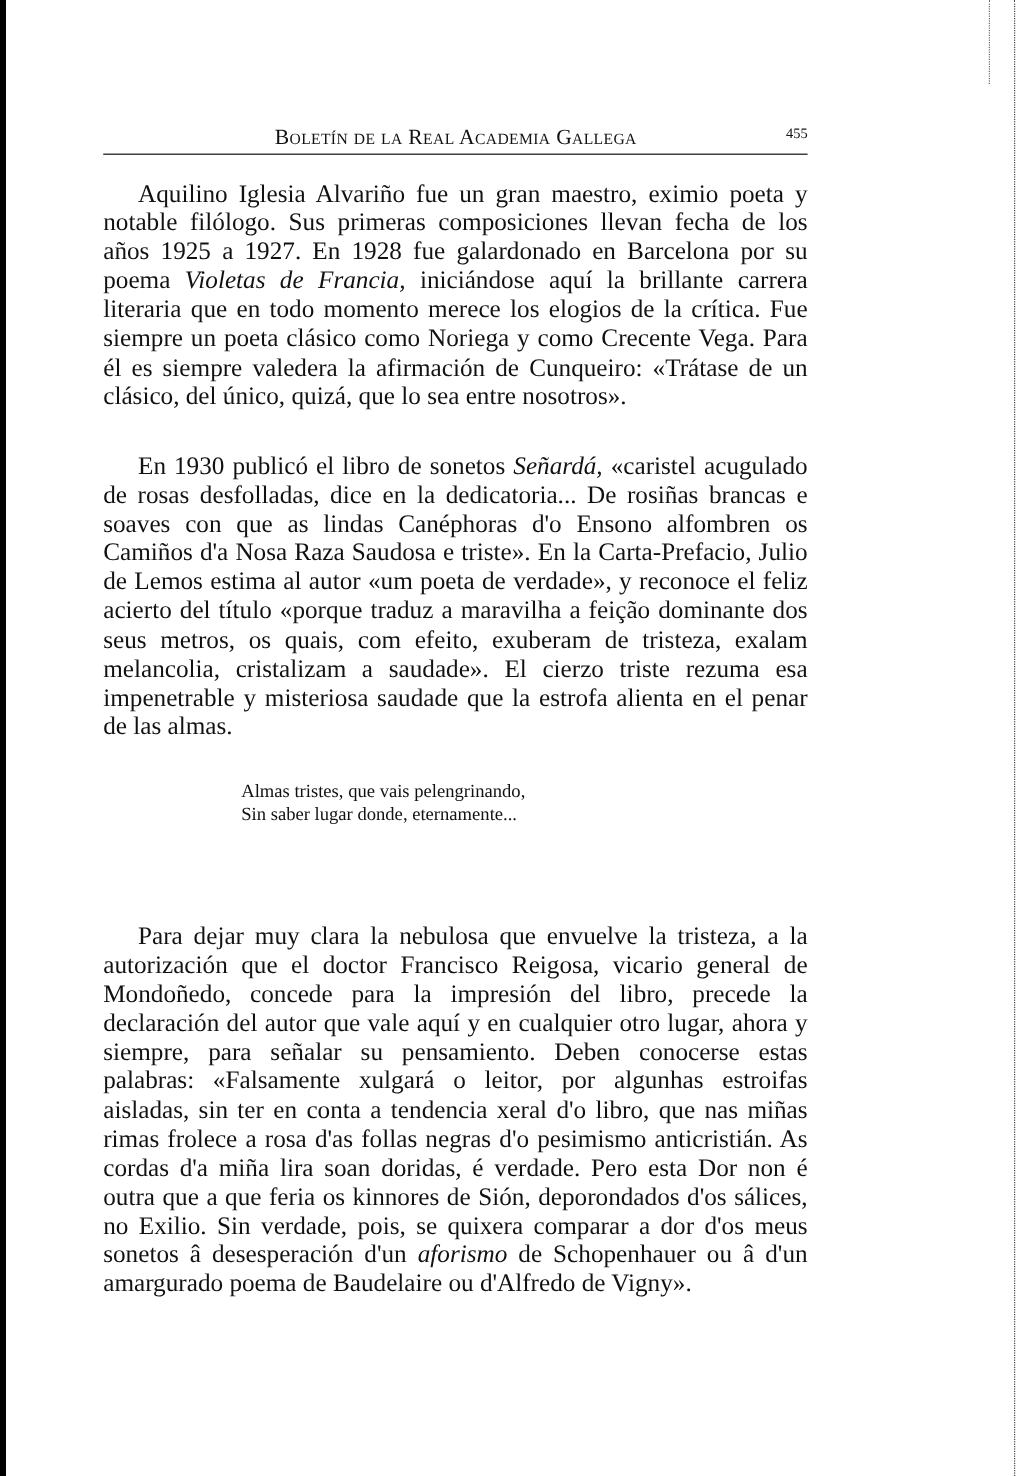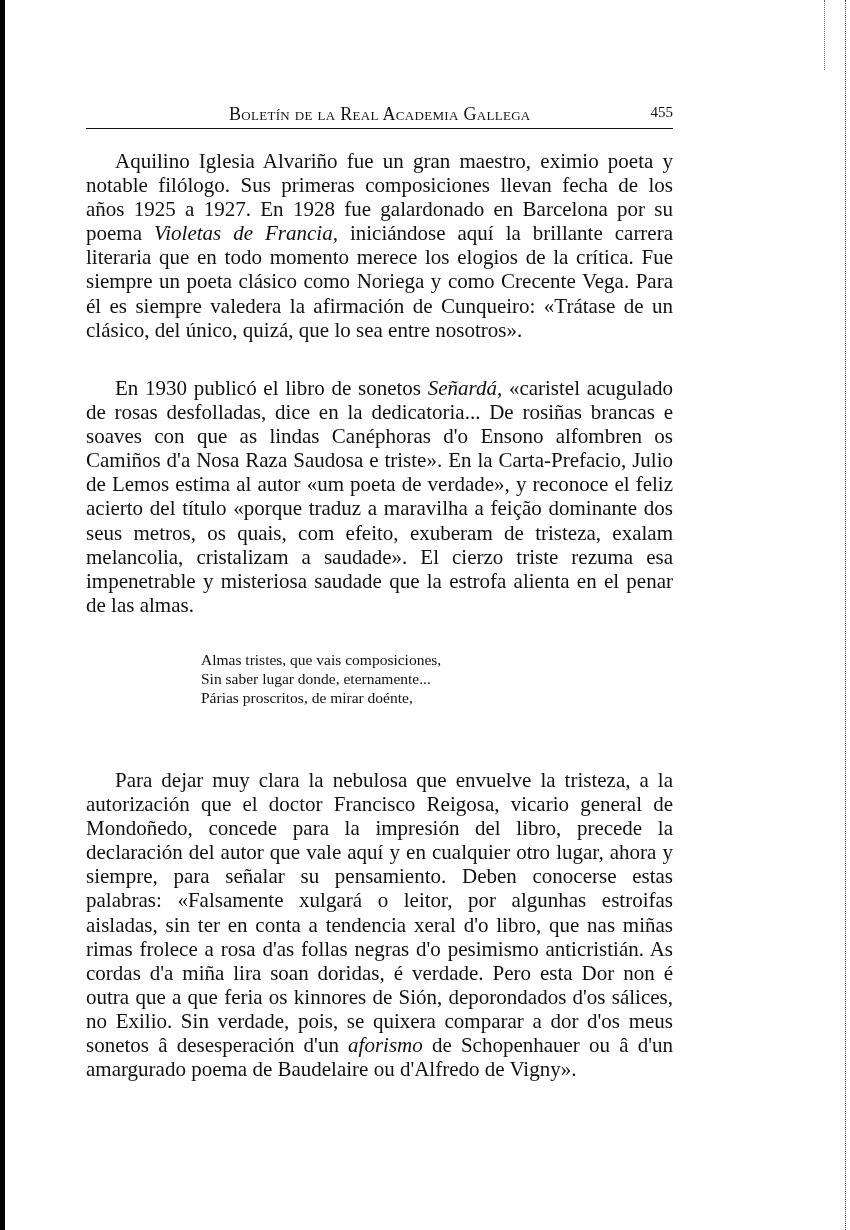--- a/index.html
+++ b/index.html
@@ -52,21 +52,21 @@
       top: 0;
       font-size: 18px;
       font-variant: small-caps;
       letter-spacing: 0.3px;
       white-space: nowrap;
     }
     .page-number {
       position: absolute;
       right: 0;
       top: 0;
-      font-size: 15px;
+      font-size: 12px;
     }
     .head-rule {
       position: absolute;
       left: 86px;
       top: 128px;
       width: 587px;
       height: 0;
       border-top: 1px solid #111;
     }
     .text-block {
@@ -110,20 +110,19 @@
 
 <div class="text-block para1">
   <p><span>Aquilino Iglesia Alvariño fue un gran maestro, eximio poeta y notable filólogo. Sus primeras composiciones llevan fecha de los años 1925 a 1927. En 1928 fue galardonado en Barcelona por su poema </span><em>Violetas de Francia,</em><span> iniciándose aquí la brillante carrera literaria que en todo momento merece los elogios de la crítica. Fue siempre un poeta clásico como Noriega y como Crecente Vega. Para él es siempre valedera la afirmación de Cunqueiro: «Trátase de un clásico, del único, quizá, que lo sea entre nosotros».</span></p>
 </div>
 
 <div class="text-block para2">
   <p><span>En 1930 publicó el libro de sonetos </span><em>Señardá,</em><span> «caristel acugulado de rosas desfolladas, dice en la dedicatoria... De rosiñas brancas e soaves con que as lindas Canéphoras d'o Ensono alfombren os Camiños d'a Nosa Raza Saudosa e triste». En la Carta-Prefacio, Julio de Lemos estima al autor «um poeta de verdade», y reconoce el feliz acierto del título «porque traduz a maravilha a feição dominante dos seus metros, os quais, com efeito, exuberam de tristeza, exalam melancolia, cristalizam a saudade». El cierzo triste rezuma esa impenetrable y misteriosa saudade que la estrofa alienta en el penar de las almas.</span></p>
 </div>
 
 <div class="verse">
-  <div>Almas tristes, que vais composiciones,</div>
+  <div>Almas tristes, que vais pelengrinando,</div>
   <div>Sin saber lugar donde, eternamente...</div>
-  <div>Párias proscritos, de mirar doénte,</div>
 </div>
 
 <div class="text-block para3">
   <p><span>Para dejar muy clara la nebulosa que envuelve la tristeza, a la autorización que el doctor Francisco Reigosa, vicario general de Mondoñedo, concede para la impresión del libro, precede la declaración del autor que vale aquí y en cualquier otro lugar, ahora y siempre, para señalar su pensamiento. Deben conocerse estas palabras: «Falsamente xulgará o leitor, por algunhas estroifas aisladas, sin ter en conta a tendencia xeral d'o libro, que nas miñas rimas frolece a rosa d'as follas negras d'o pesimismo anticristián. As cordas d'a miña lira soan doridas, é verdade. Pero esta Dor non é outra que a que feria os kinnores de Sión, deporondados d'os sálices, no Exilio. Sin verdade, pois, se quixera comparar a dor d'os meus sonetos â desesperación d'un </span><em>aforismo</em><span> de Schopenhauer ou â d'un amargurado poema de Baudelaire ou d'Alfredo de Vigny».</span></p>
 </div>
 
 </body></html>

